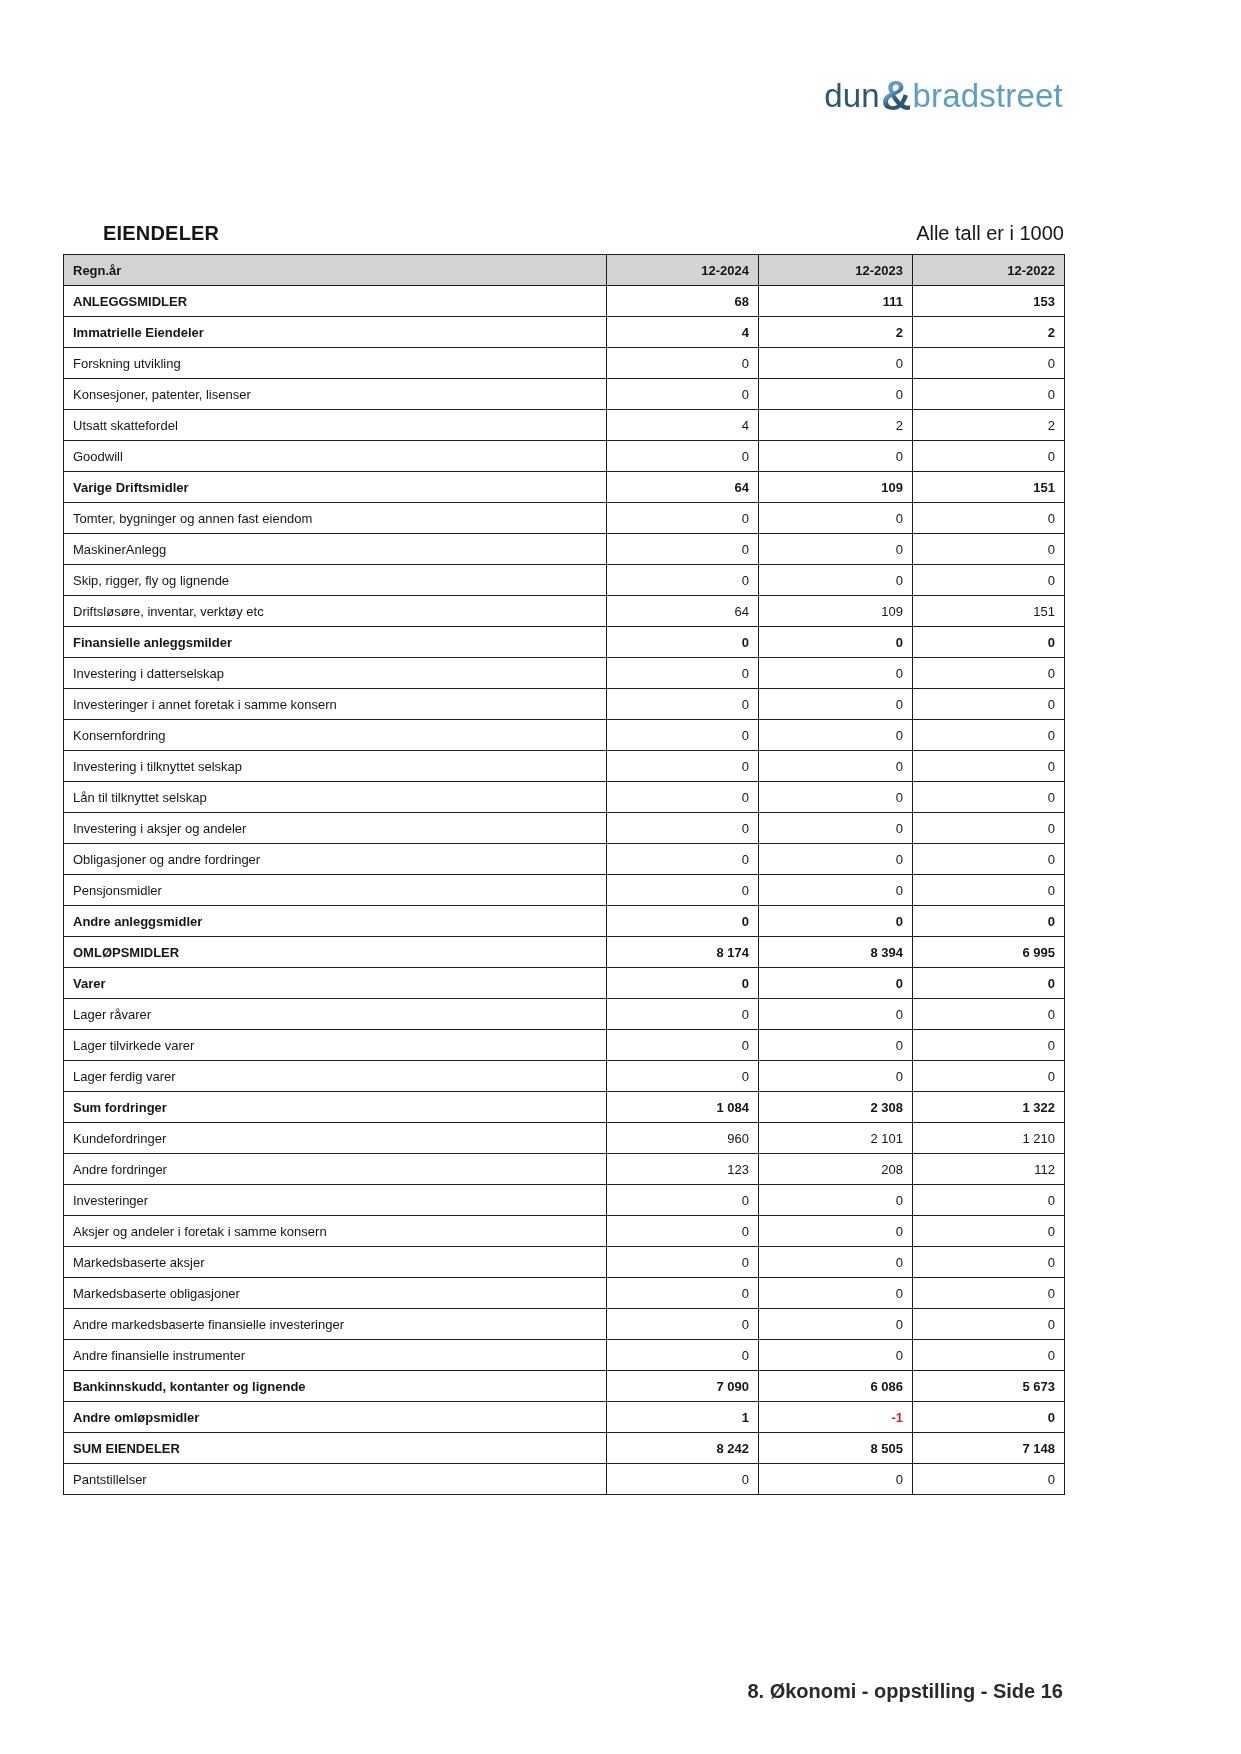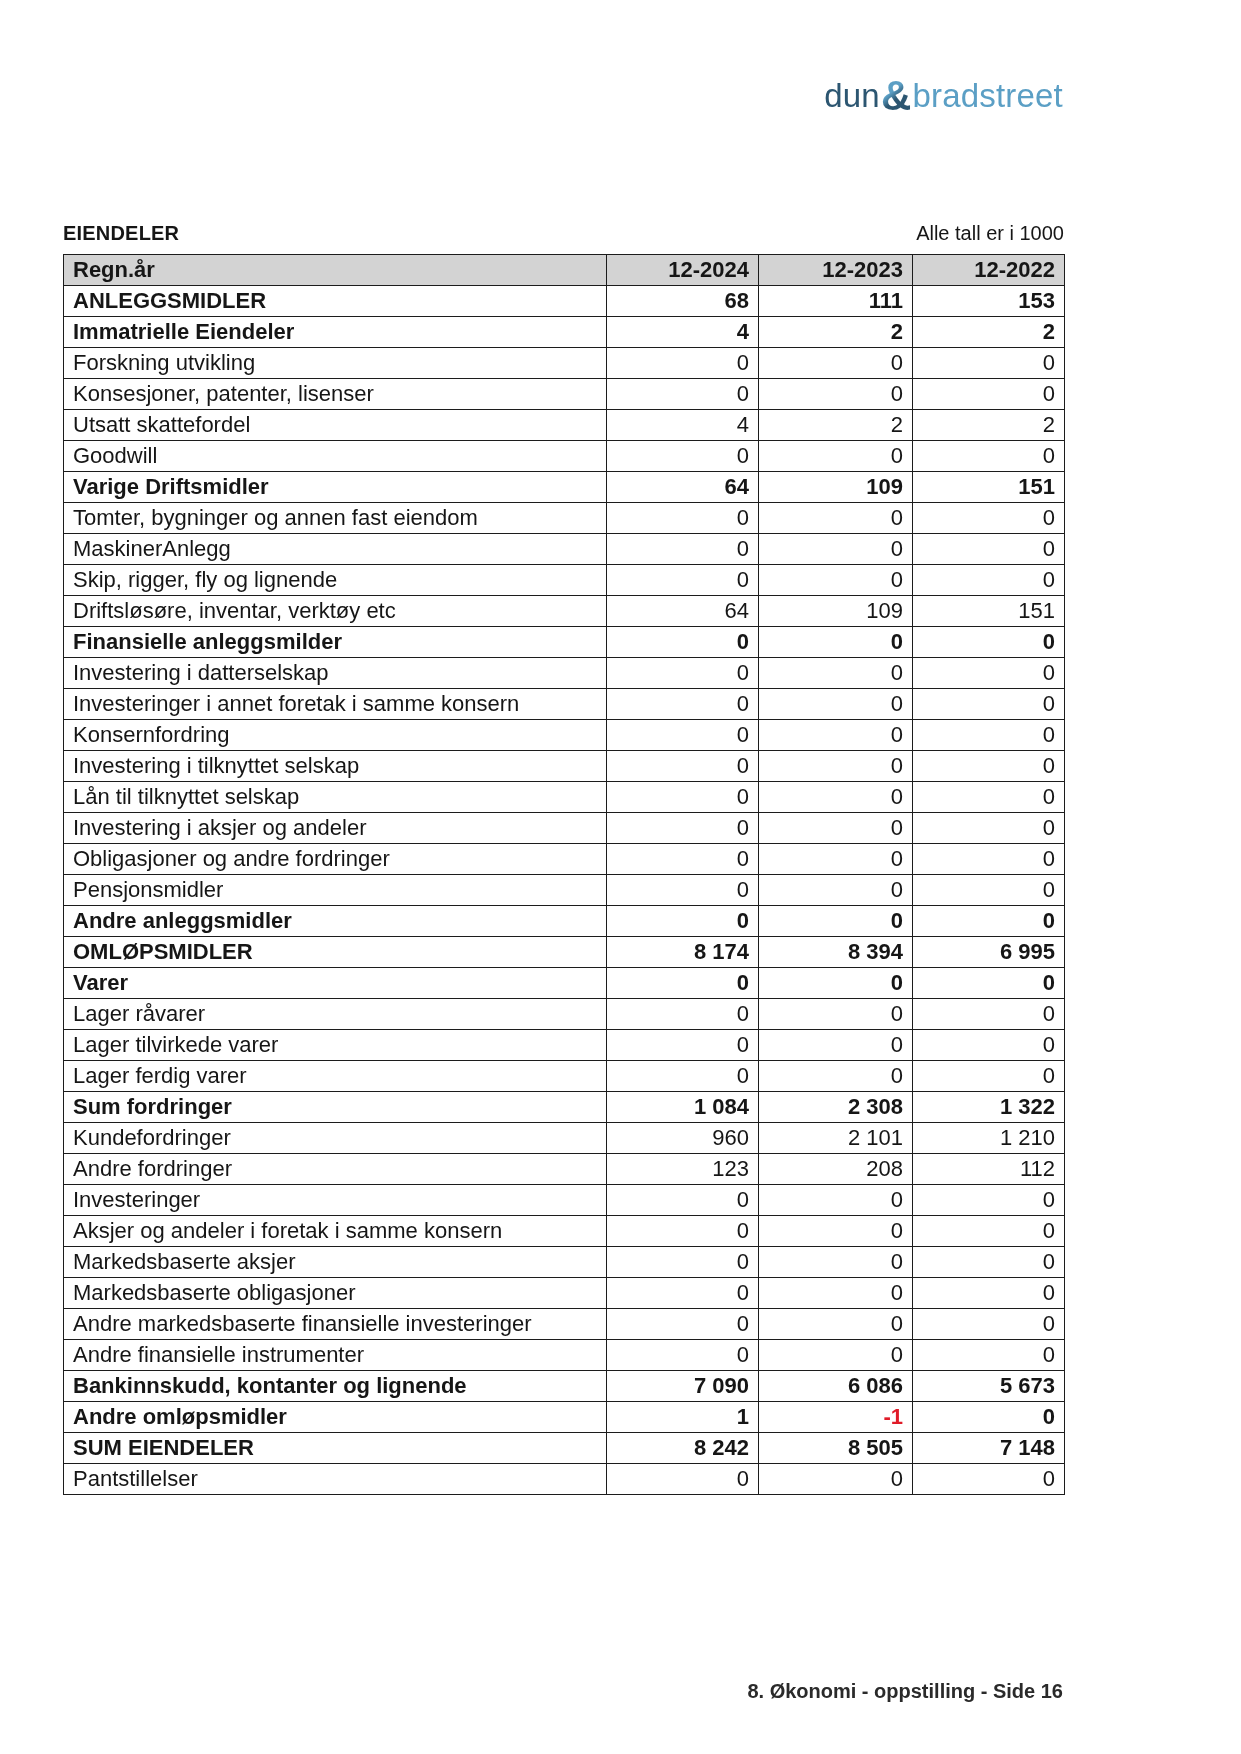--- a/index.html
+++ b/index.html
@@ -50,35 +50,36 @@
     left: 63px;
     width: 1001px;
     display: flex;
     justify-content: space-between;
     align-items: baseline;
   }
   .title {
     font-size: 20px;
     font-weight: bold;
     letter-spacing: 0.2px;
+    margin-left: 40px;
   }
   .unit-note {
     font-size: 20px;
     font-weight: normal;
   }
 
   
   table.bal {
     position: absolute;
     top: 254px;
     left: 63px;
     width: 1001px;
     border-collapse: collapse;
     table-layout: fixed;
-    font-size: 22px;
+    font-size: 13px;
   }
   table.bal th, table.bal td {
     border: 1.5px solid var(--border-col, #1c1c1c);
     height: 30px;
     padding: 0 9px;
     white-space: nowrap;
     overflow: hidden;
     vertical-align: middle;
   }
   table.bal th {

